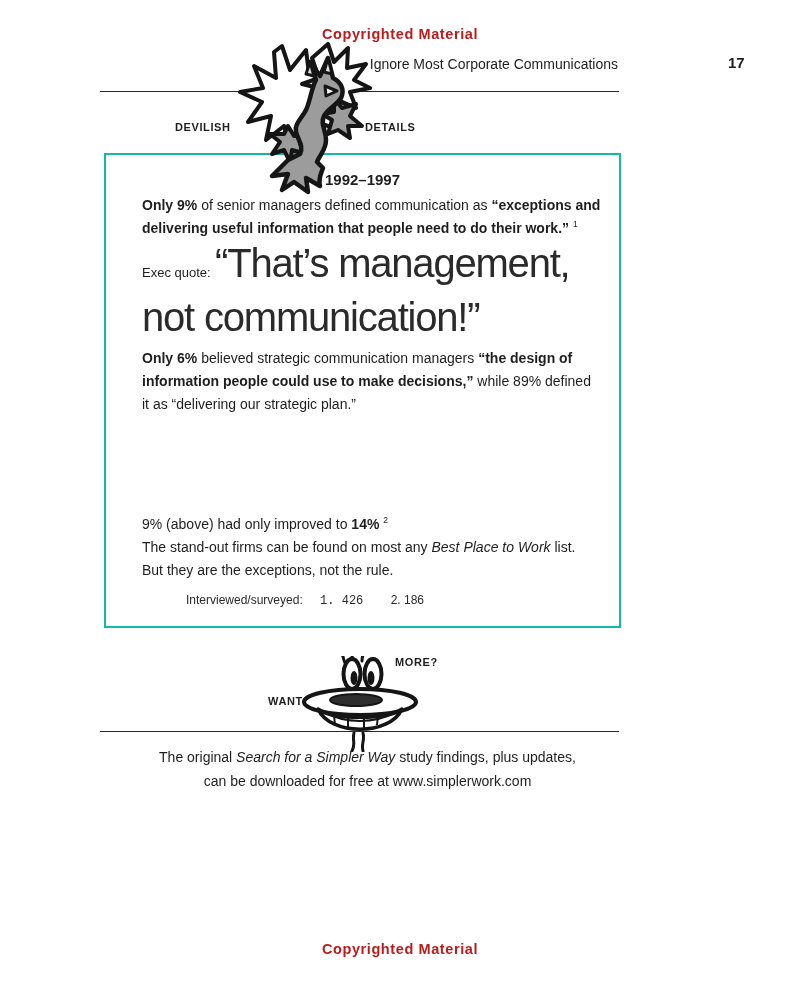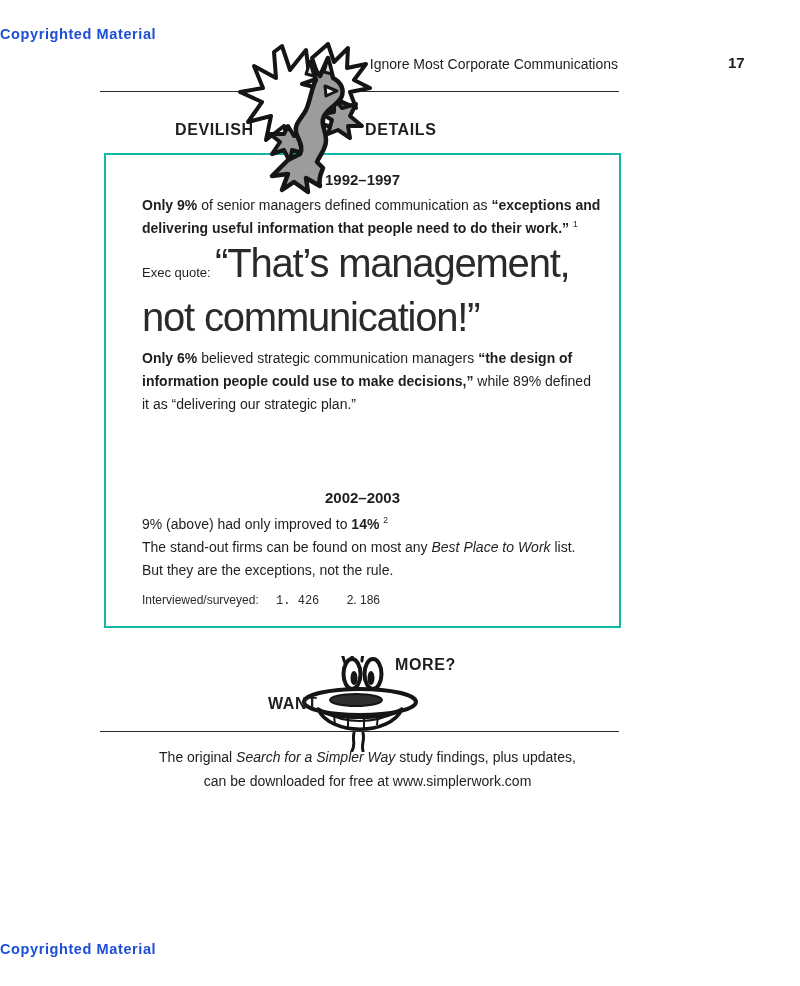--- a/index.html
+++ b/index.html
@@ -5,33 +5,33 @@
   html,body{margin:0;padding:0;background:#ffffff;}
   .page{
     position:relative;width:800px;height:986px;background:#fff;
     font-family:"Liberation Sans",sans-serif;color:#1e1e1e;overflow:hidden;
   }
   .abs{position:absolute;}
   .b{font-weight:bold;}
   .i{font-style:italic;}
   sup{font-size:8.5px;vertical-align:6px;line-height:0;}
 
-  .banner{left:0;width:800px;font-weight:bold;
-          color:#1d4ed8;font-size:14.5px;letter-spacing:0.6px;}
+  .banner{left:0;width:800px;text-align:center;font-weight:bold;
+          color:#b91c1c;font-size:14.5px;letter-spacing:0.6px;}
   .banner-top{top:26px;}
   .banner-bottom{top:941px;}
 
   .header-title{left:100px;top:56px;width:518px;text-align:right;font-size:14px;}
   .page-number{left:728px;top:54px;font-size:15px;font-weight:bold;}
 
   .rule{left:100px;width:519px;height:1px;background:#2a2a2a;}
   .rule-top{top:91px;}
   .rule-bottom{top:731px;}
 
-  .side-label{font-weight:bold;font-size:16px;letter-spacing:0.6px;z-index:3;}
+  .side-label{font-weight:bold;font-size:11px;letter-spacing:0.6px;z-index:3;}
   .devilish{left:175px;top:121px;}
   .details{left:365px;top:121px;}
   .devil-art{left:230px;top:42px;z-index:2;}
 
   .stats-box{left:104px;top:153px;width:513px;height:471px;
              border:2px solid #14b8a6;z-index:1;background:transparent;}
   .box-heading{left:0;width:100%;text-align:center;font-size:15px;font-weight:bold;}
   .heading-1{top:16px;}
   .heading-2{top:334px;}
   .body-block{left:36px;width:462px;font-size:14px;line-height:23px;}
@@ -39,21 +39,21 @@
   .para-2{top:192px;}
   .employee{top:261px;}
   .improved{top:358px;}
   .standout{top:381px;}
   .exceptions{top:404px;}
   .exec-line1{left:36px;top:86px;white-space:nowrap;}
   .exec-line2{left:36px;top:140px;white-space:nowrap;}
   .exec-label{font-size:13px;}
   .big-quote{font-size:40px;letter-spacing:-1.2px;color:#2a2a2a;}
   .footnote{left:36px;top:438px;font-size:12px;color:#2a2a2a;}
-  .footnote .gap1{margin-right:14px;}
+  .footnote .gap1{margin-right:14px;margin-left:44px;}
   .footnote .gap2{margin-right:24px;font-family:Liberation Mono, monospace;}
 
   .want-art{left:296px;top:656px;z-index:2;}
   .want-label{left:268px;top:695px;}
   .more-label{left:395px;top:656px;}
 
   .footer-line{left:108px;width:519px;text-align:center;font-size:14px;}
   .footer-1{top:749px;}
   .footer-2{top:773px;}
 </style>
@@ -107,21 +107,20 @@
     </div>
     <div class="abs exec-line2 big-quote">not communication!”</div>
 
     <div class="abs body-block para-2">
       <div><span class="b">Only 6%</span><span> believed strategic communication managers </span><span class="b">“the design of</span></div>
       <div><span class="b">information people could use to make decisions,”</span><span> while 89% defined</span></div>
       <div><span>it as “delivering our strategic plan.”</span></div>
     </div>
 
 
-    <div class="abs box-heading heading-2">2002–2003</div>
 
     <div class="abs body-block improved"><span>9% (above) had only improved to </span><span class="b">14%</span><span> </span><sup>2</sup></div>
 
     <div class="abs body-block standout"><span>The stand-out firms can be found on most any </span><span class="i">Best Place to Work</span><span> list.</span></div>
 
     <div class="abs body-block exceptions">But they are the exceptions, not the rule.</div>
 
     <div class="abs footnote">
       <span class="gap1">Interviewed/surveyed:</span>
       <span class="gap2">1. 426</span>

